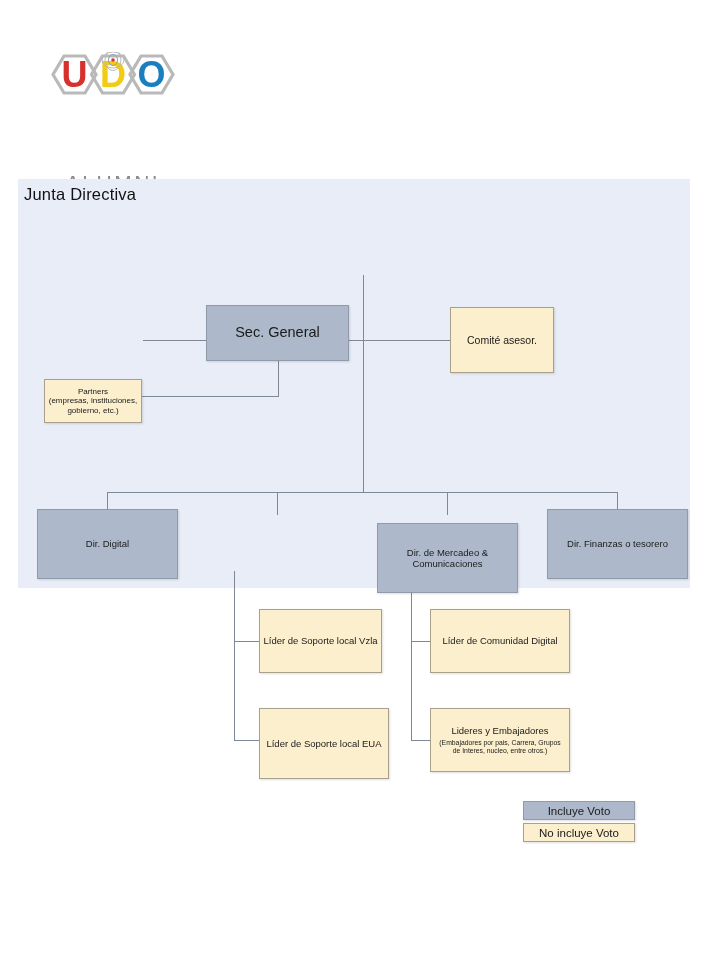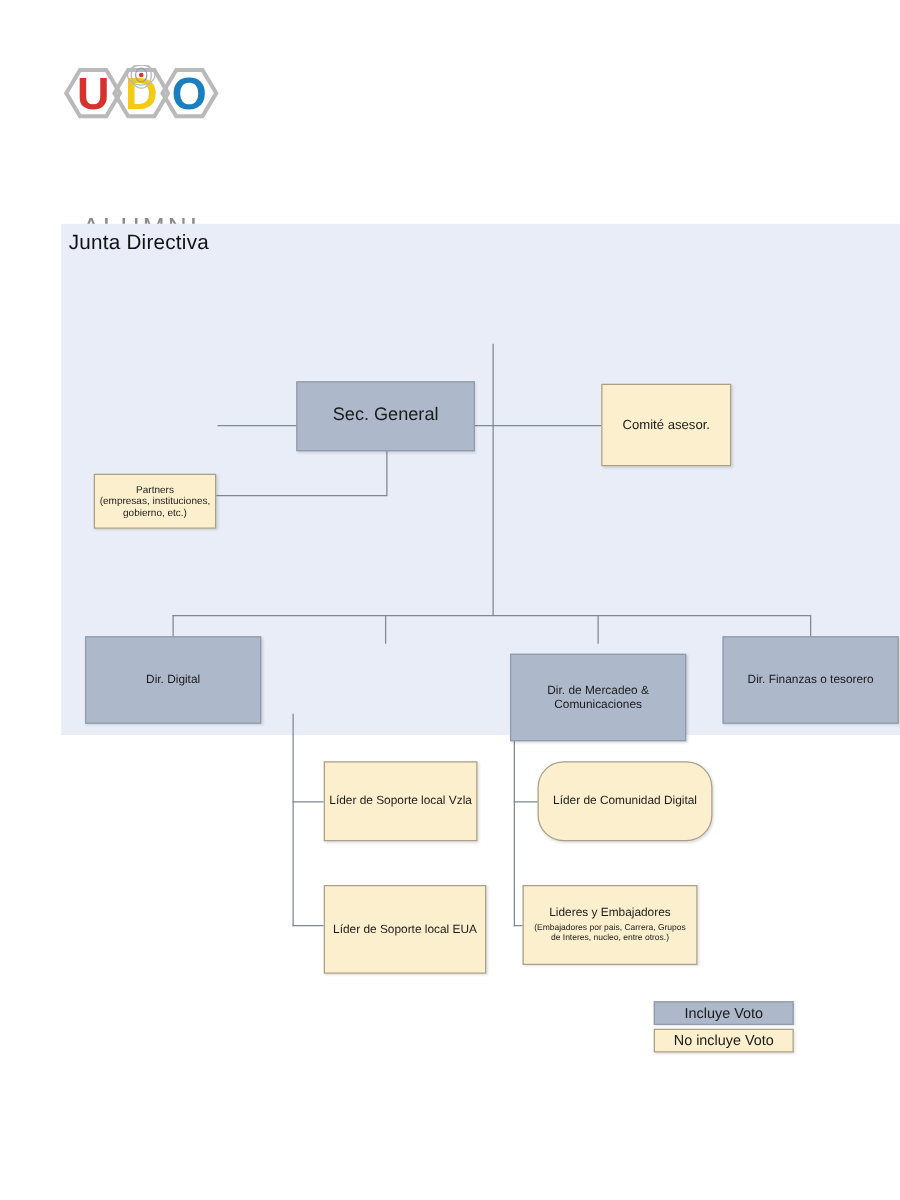--- a/index.html
+++ b/index.html
@@ -47,21 +47,21 @@
     font-family: "Liberation Sans", sans-serif;
     font-size: 11px;
     letter-spacing: 4.2px;
     color: #c2c2c2;
     line-height: 1;
   }
 
   
   #panel {
     position: absolute;
-    left: 49px;
+    left: 18px;
     top: 179px;
     width: 672px;
     height: 409px;
     background: #e8edf7;
   }
   #panel-title {
     position: absolute;
     left: 6px;
     top: 6px;
     font-size: 16.5px;
@@ -200,25 +200,25 @@
 <div class="conn h" style="left:411px; top:740px; width:19px;"></div>
 
 <div class="node novote" style="left:259px; top:609px; width:123px; height:64px; font-size:9.5px;">
   <span class="ttl">Líder de Soporte local Vzla</span>
 </div>
 
 <div class="node novote" style="left:259px; top:708px; width:130px; height:71px; font-size:9.5px;">
   <span class="ttl">Líder de Soporte local EUA</span>
 </div>
 
-<div class="node novote" style="left:430px; top:609px; width:140px; height:64px; font-size:9.5px;border-radius:21px;">
+<div class="node novote" style="left:430px; top:609px; width:140px; height:64px; font-size:9.5px;">
   <span class="ttl">Líder de Comunidad Digital</span>
 </div>
 
-<div class="node novote" style="left:418px; top:708px; width:140px; height:64px; font-size:9.5px; padding:0 4px;align-items:center;">
+<div class="node novote" style="left:430px; top:708px; width:140px; height:64px; font-size:9.5px; padding:0 4px;align-items:center;">
   <span class="ttl">Lideres y Embajadores</span>
   <span class="sub" style="font-size:6.8px; margin-top:2px;">(Embajadores por pais, Carrera, Grupos de Interes, nucleo, entre otros.)</span>
 </div>
 
 <div id="legend">
   <div id="legend-vote" class="legend-row vote">
     <span>Incluye Voto</span>
   </div>
   <div class="legend-row novote">
     <span>No incluye Voto</span>

